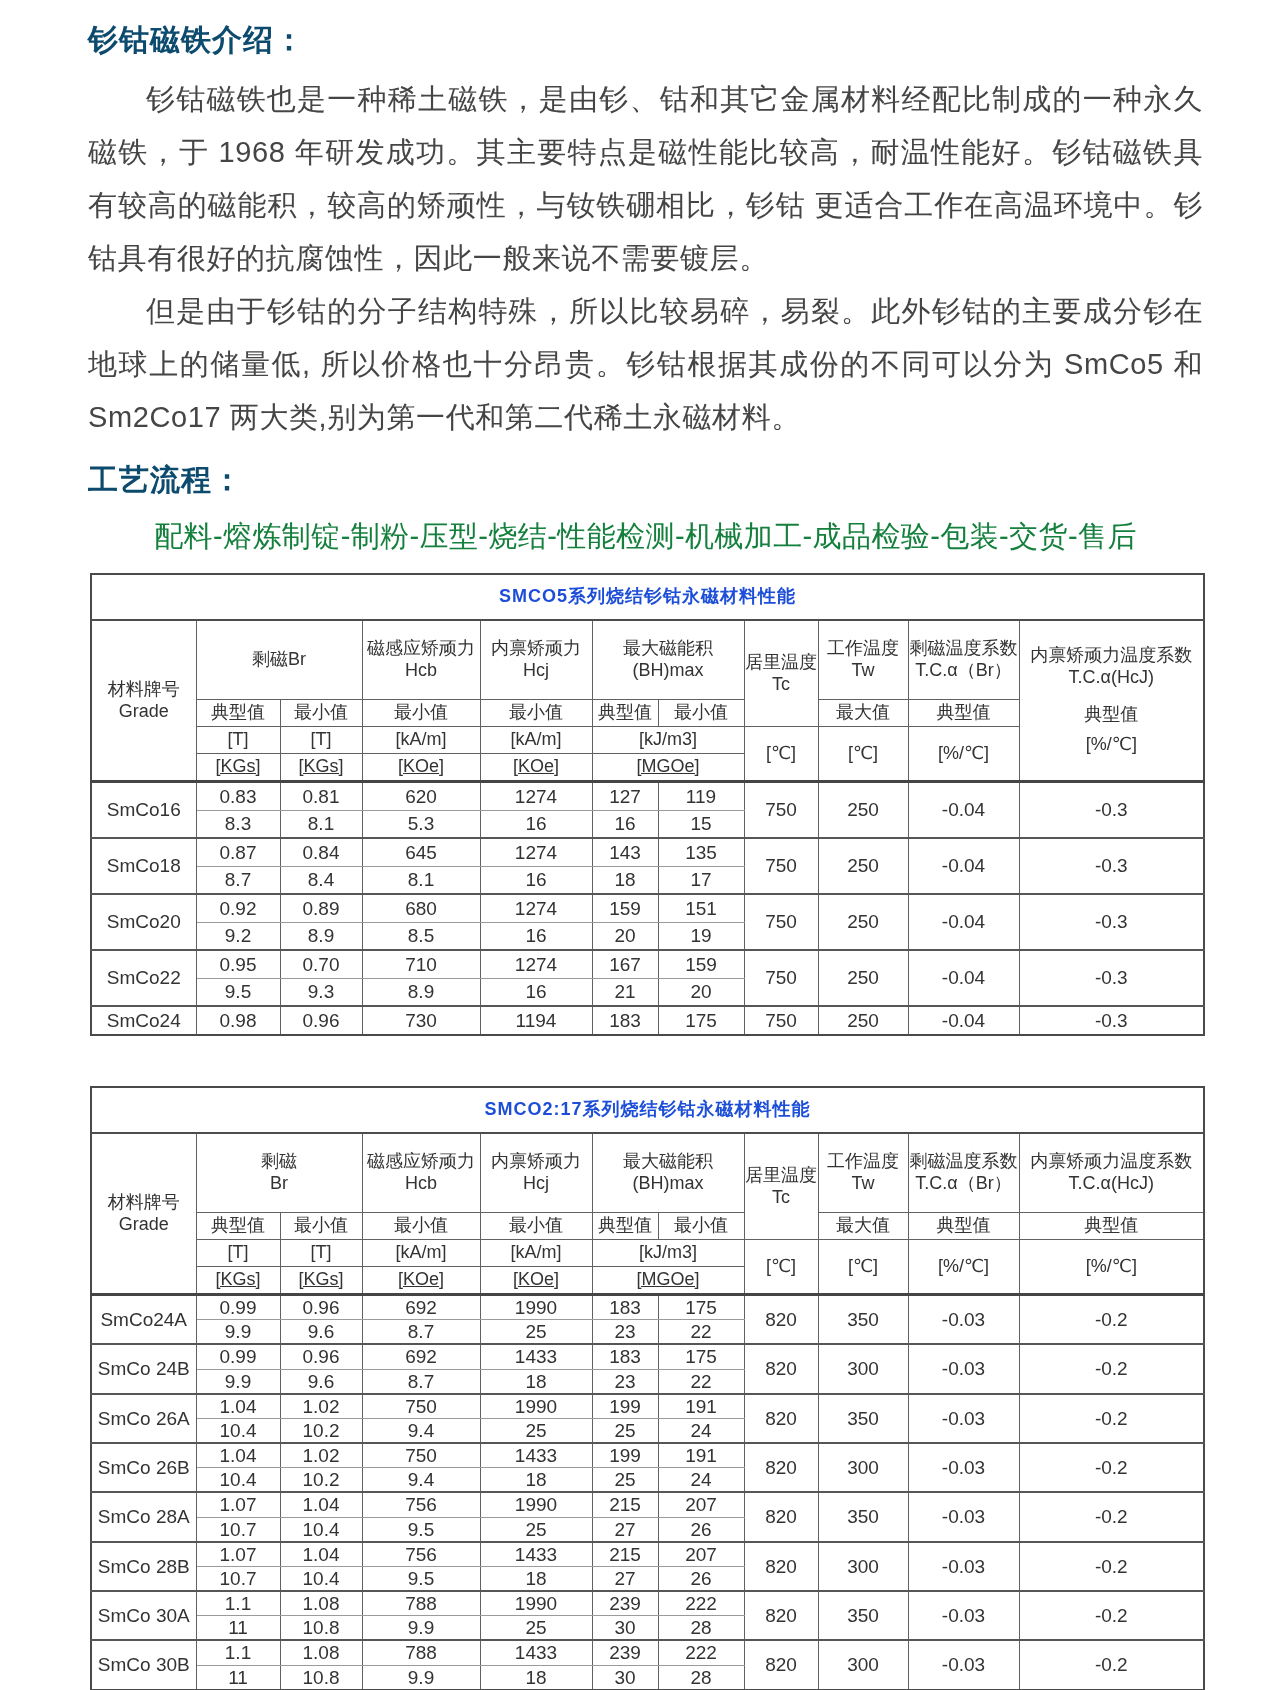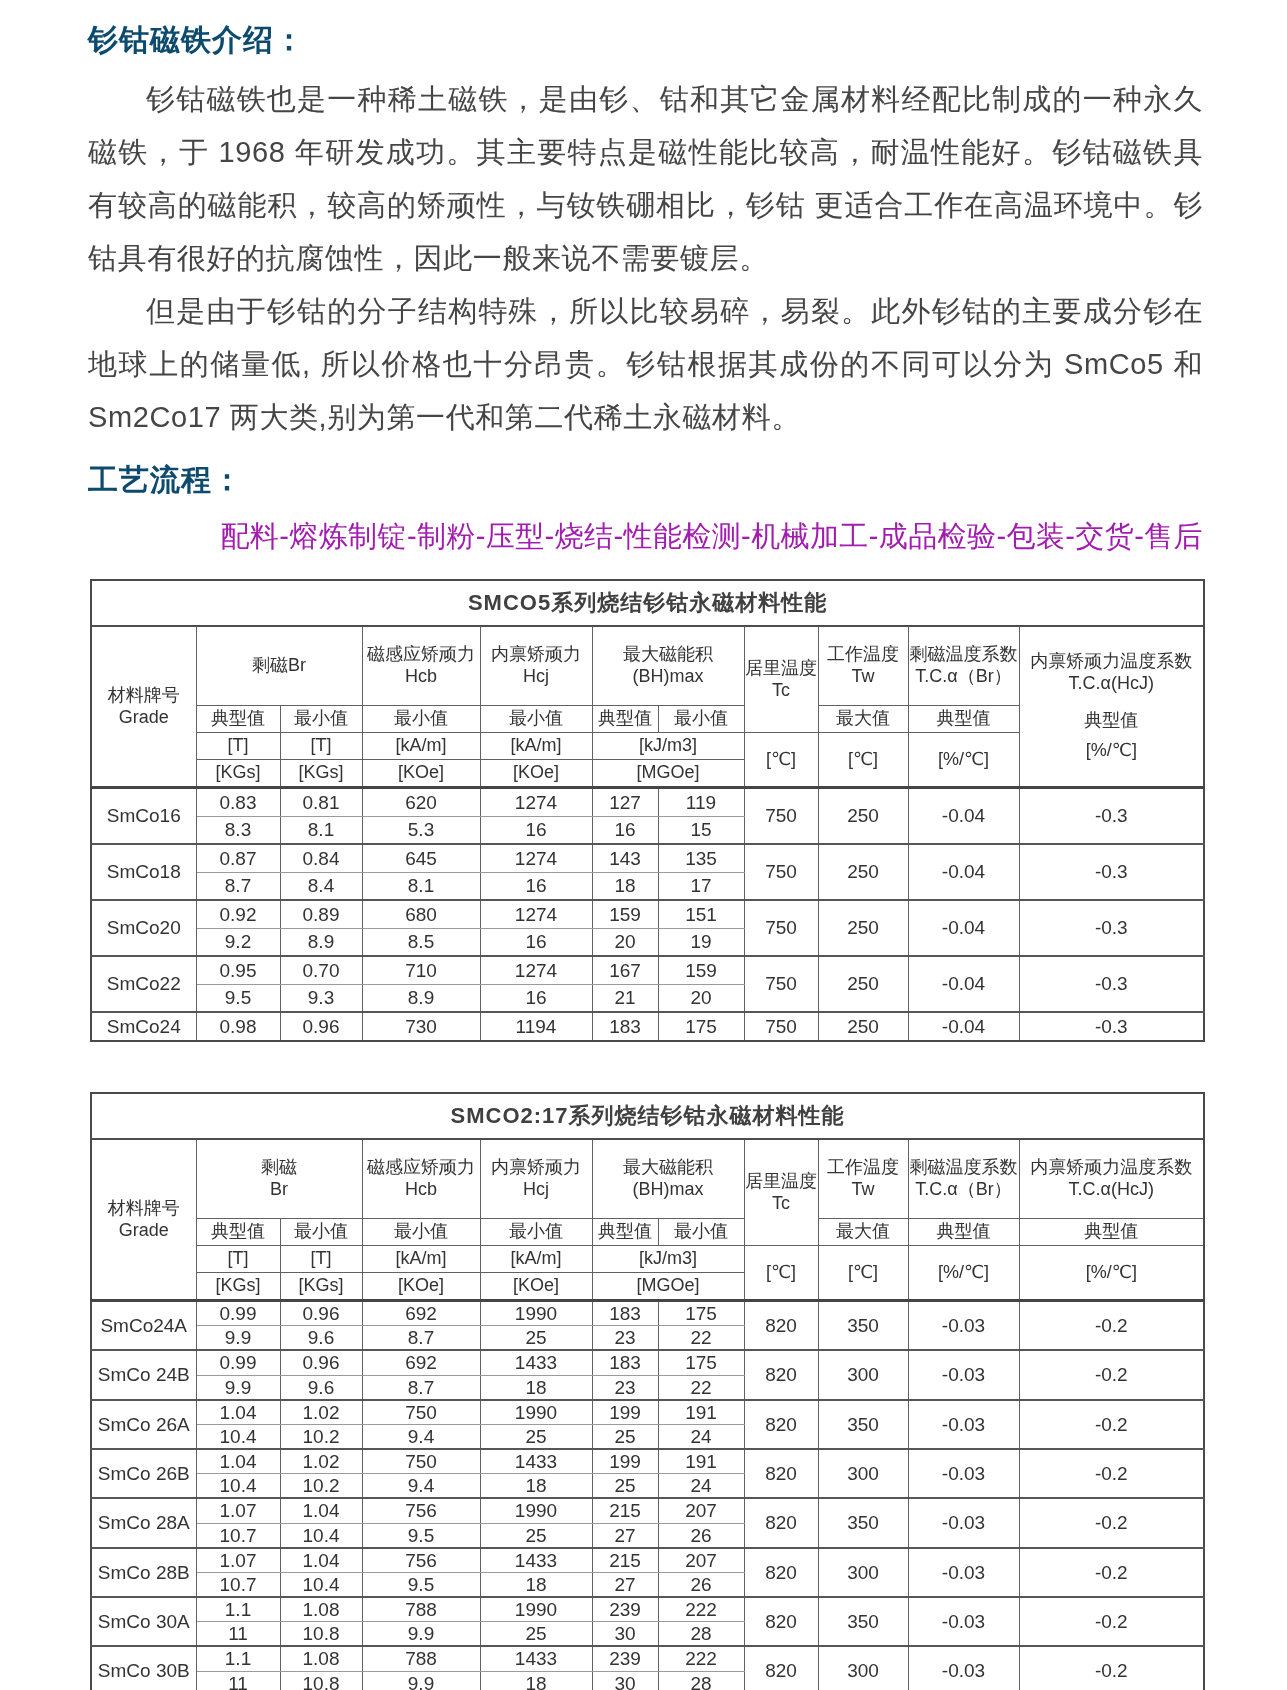--- a/index.html
+++ b/index.html
@@ -12,41 +12,41 @@
   .h{
     font-size:30px;font-weight:bold;color:#0c4a6e;
     margin:4px 0 12px 0;letter-spacing:1px;
   }
   .para{
     font-size:29px;line-height:53px;color:#454545;
     text-align:justify;margin:0;text-indent:58px;letter-spacing:0.6px;
   }
   .h2{margin-top:16px;}
   .flow{
-    font-size:29px;line-height:46px;color:#a21caf;margin:8px 0 20px 0;
-    text-indent:0;letter-spacing:0.4px;text-align:right;
+    font-size:29px;line-height:46px;color:#15803d;margin:8px 0 14px 0;
+    text-indent:0;letter-spacing:0.4px;text-align:center;
   }
   table.mag-table{
     border-collapse:collapse;table-layout:fixed;width:1113px;
     margin:0 0 50px 2px;font-size:19px;color:#333333;
     border:2px solid #4a4a4a;
   }
   table.t2{margin-bottom:0;}
   .mag-table th,.mag-table td{
     border:1px solid #616161;text-align:center;vertical-align:middle;
     padding:0;font-weight:normal;line-height:1.22;overflow:hidden;
   }
   tr.title-row th{
-    height:44px;font-size:22px;font-weight:bold;color:#404040;
+    height:44px;font-size:18px;font-weight:bold;color:#1d4ed8;
     border-bottom:2px solid #4d4d4d;letter-spacing:1px;
   }
   tr.hdr-label th{height:78px;font-size:18px;}
   tr.hdr-sub th{height:26px;font-size:18px;}
   tr.hdr-unit th{height:26px;font-size:18px;}
-  tr.last-unit th{border-bottom:3px solid #454545;}
+  tr.last-unit th{border-bottom:3px solid #454545;text-decoration:underline;}
   tbody tr.first td{border-top:3px solid #454545;}
   tr.row-top td{height:27px;}
   tr.row-bottom td{height:26px;}
   .t2 tr.row-top td{height:23px;}
   .t2 tr.row-bottom td{height:23px;}
   tr.row-top td{border-top:2px solid #565656;}
   tr.row-top td.v{border-bottom:1px solid #9b9b9b;}
   tr.row-bottom td{border-top:1px solid #9b9b9b;}
   td.grade{font-size:19px;}
   th.merged-cell div.ln2{margin-top:15px;}

